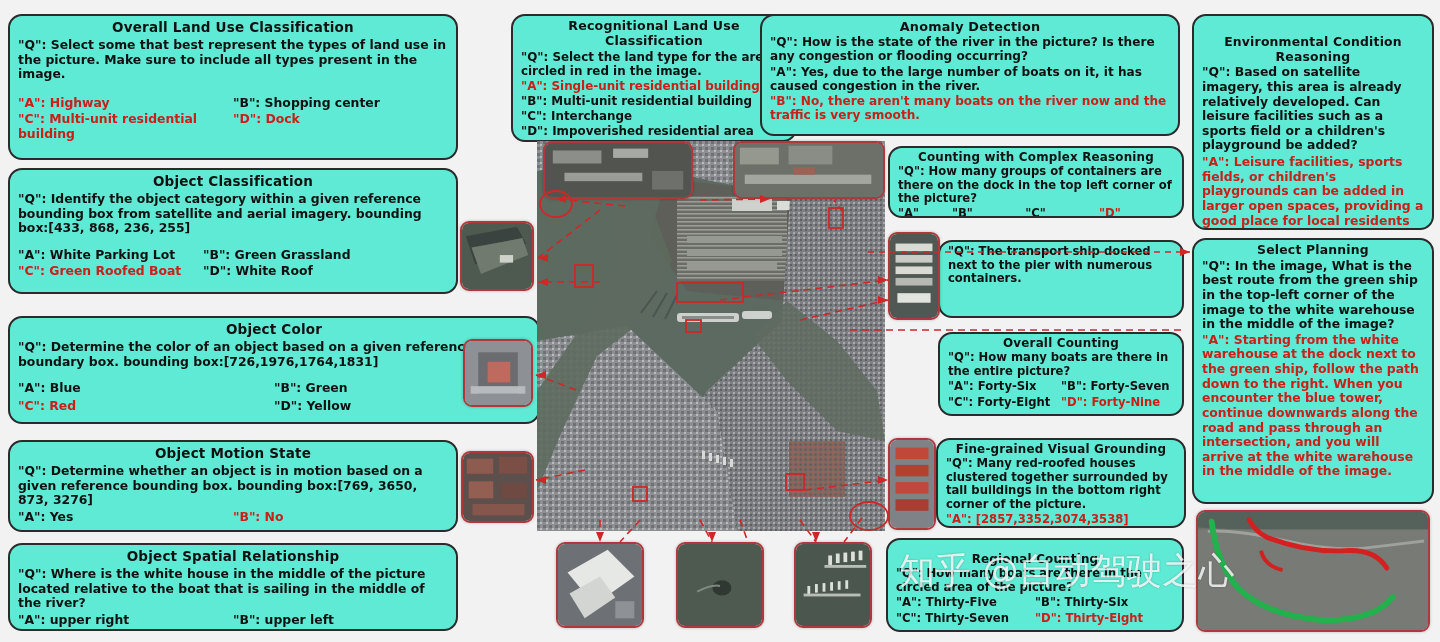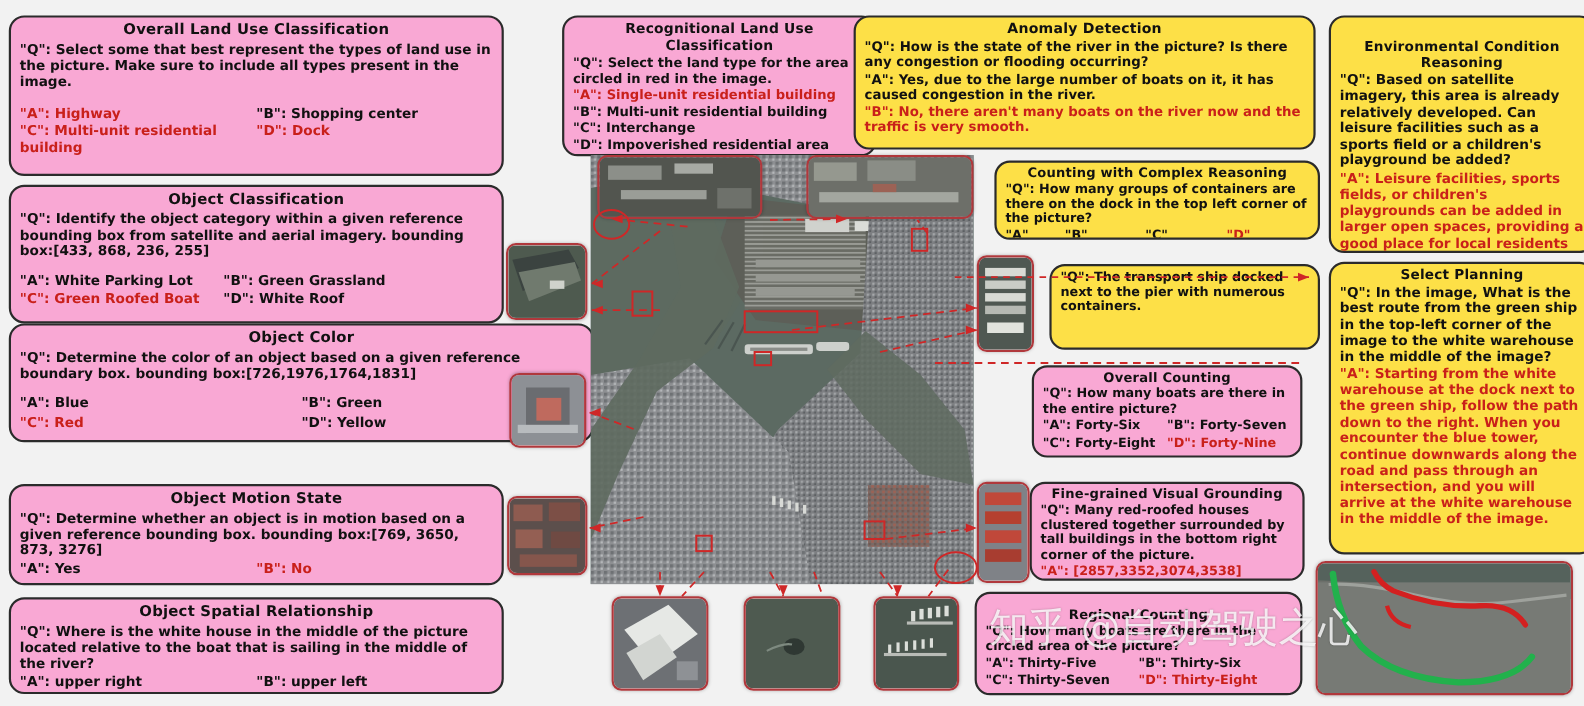--- a/index.html
+++ b/index.html
@@ -10,22 +10,22 @@
   }
   .panel{
     position:absolute;
     border:2px solid #2b2b2b;
     border-radius:14px;
     box-sizing:border-box;
     padding:4px 8px 5px 8px;
     overflow:hidden;
     line-height:1.18;
   }
-  .panel.yellow{background:#f9a8d4;}
-  .panel.peach{background:#fde047;margin-left:16px;}
+  .panel.yellow{background:#5eead4;}
+  .panel.peach{background:#5eead4;}
   .ptitle{
     text-align:center;font-weight:bold;color:#111;
     letter-spacing:.2px;
   }
   .qline{color:#111;font-weight:bold;}
   .ansred{color:#c9201a;font-weight:bold;}
   .opts{display:flex;width:100%;}
   .opts > div{flex:1 1 0;}
   .blk{color:#111;font-weight:bold;}
 
@@ -81,21 +81,21 @@
   <div class="opts" style="font-size:12.4px;">
     <div class="blk" style="flex:0 0 185px;">"A": White Parking Lot</div>
     <div class="blk">"B": Green Grassland</div>
   </div>
   <div class="opts" style="font-size:12.4px;margin-top:2px;">
     <div class="ansred" style="flex:0 0 185px;">"C": Green Roofed Boat</div>
     <div class="blk">"D": White Roof</div>
   </div>
 </div>
 
-<div class="panel yellow" style="left:8px;top:294px;width:532px;height:108px;">
+<div class="panel yellow" style="left:8px;top:316px;width:532px;height:108px;">
   <div class="ptitle" style="font-size:13.5px;">Object Color</div>
   <div class="qline" style="font-size:12.4px;margin-top:2px;">"Q": Determine the color of an object based on a given reference boundary box. bounding box:[726,1976,1764,1831]</div>
   <div style="height:12px;"></div>
   <div class="opts" style="font-size:12.4px;">
     <div class="blk">"A": Blue</div>
     <div class="blk">"B": Green</div>
   </div>
   <div class="opts" style="font-size:12.4px;margin-top:3px;">
     <div class="ansred">"C":  Red</div>
     <div class="blk">"D": Yellow</div>

